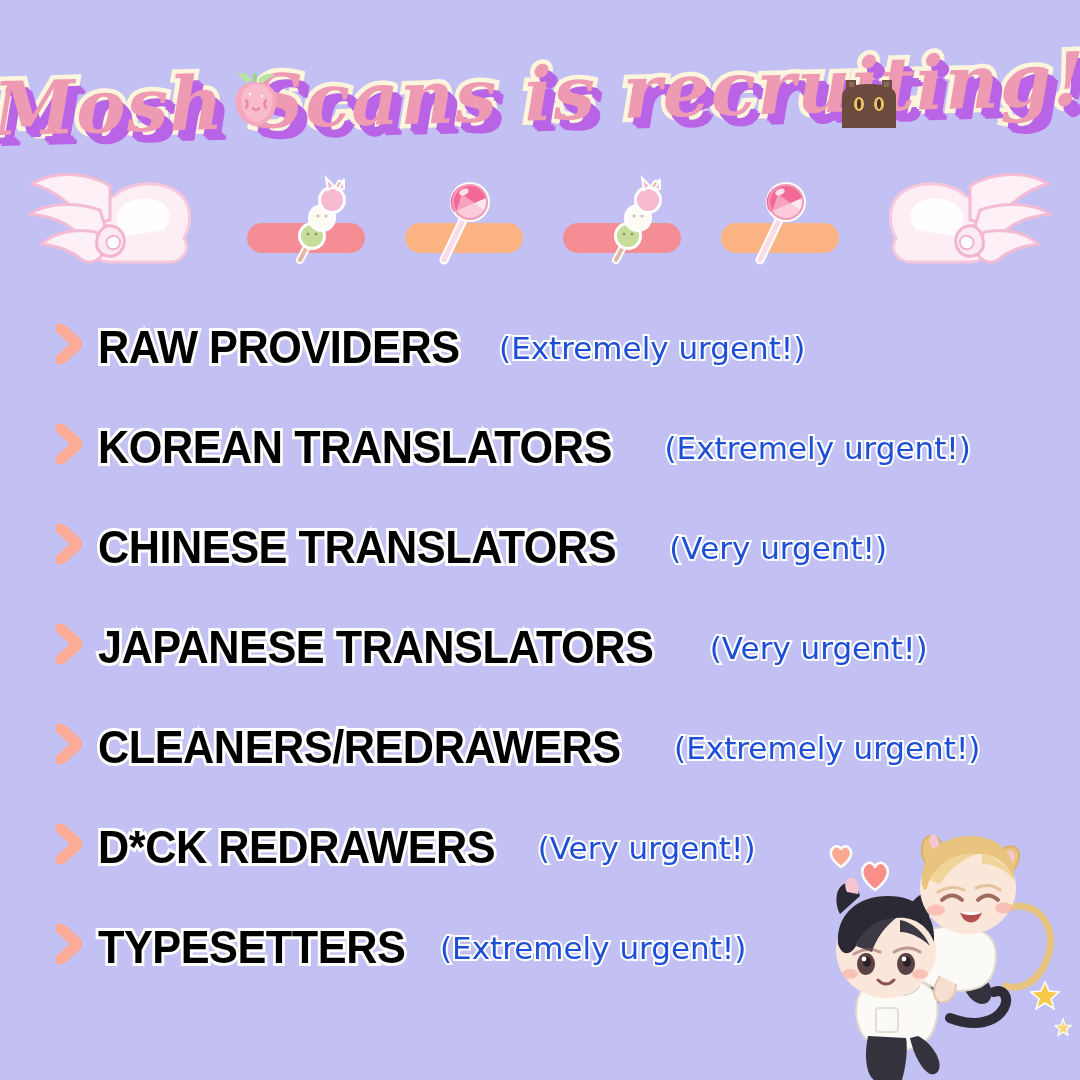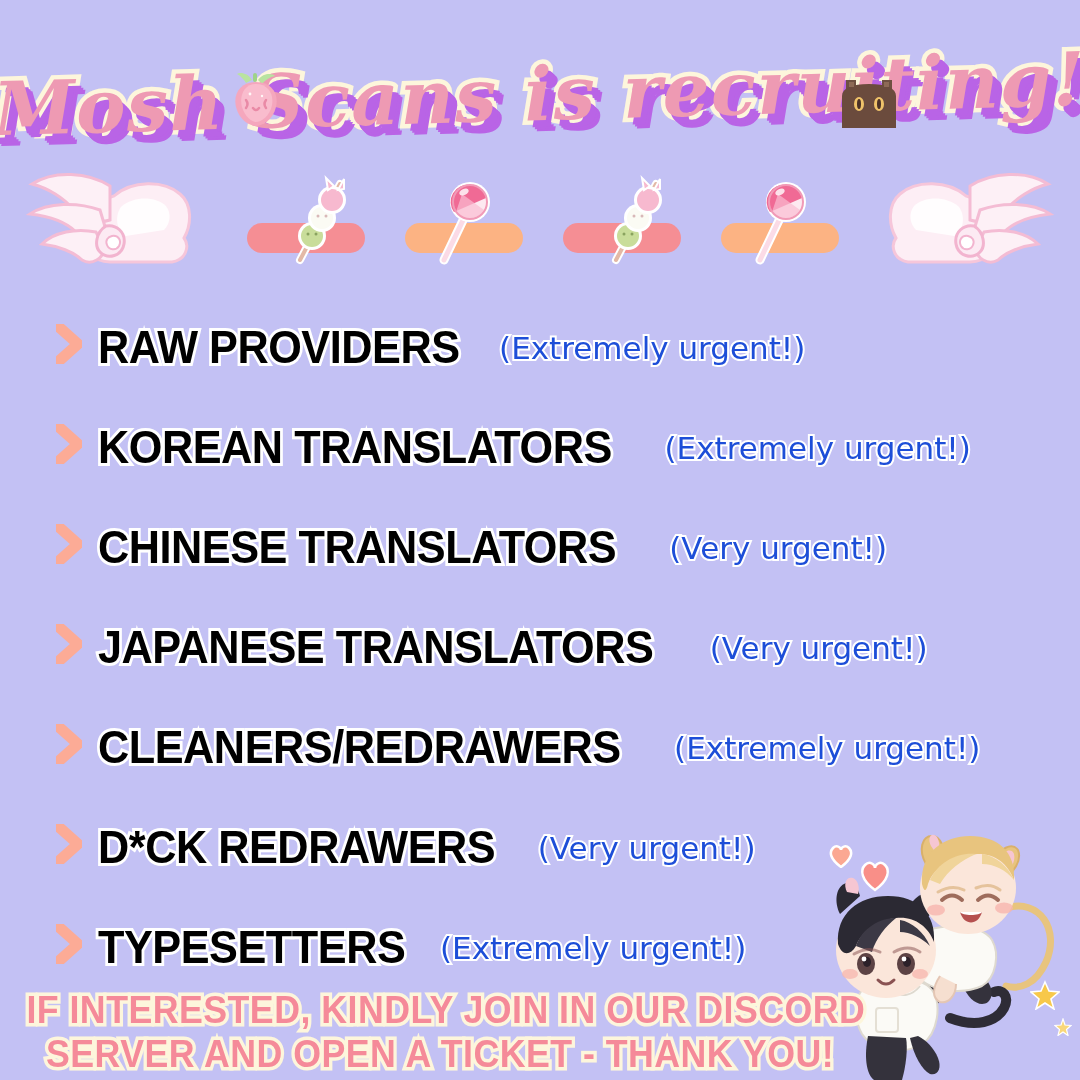--- a/index.html
+++ b/index.html
@@ -425,18 +425,14 @@
     </svg>
 
     <svg class="star s1" viewBox="0 0 30 30">
       <path d="M15 2 L19 11 L29 12 L21 19 L24 29 L15 23 L6 29 L9 19 L1 12 L11 11 Z" fill="#f7c84a" stroke="#ffffff" stroke-width="1.6"></path>
     </svg>
     <svg class="star s2" viewBox="0 0 18 18">
       <path d="M9 1 L11 7 L17 7.5 L12.5 11.5 L14 17.5 L9 14 L4 17.5 L5.5 11.5 L1 7.5 L7 7 Z" fill="#f9d77a" stroke="#ffffff" stroke-width="1.2"></path>
     </svg>
   </div>
 
-  <div class="footer">
-    <div class="footer-line">IF INTERESTED, KINDLY JOIN IN OUR DISCORD</div>
-    <div class="footer-line">SERVER AND OPEN A TICKET - THANK YOU!</div>
-  </div>
 
 </div>
 
 </body></html>

